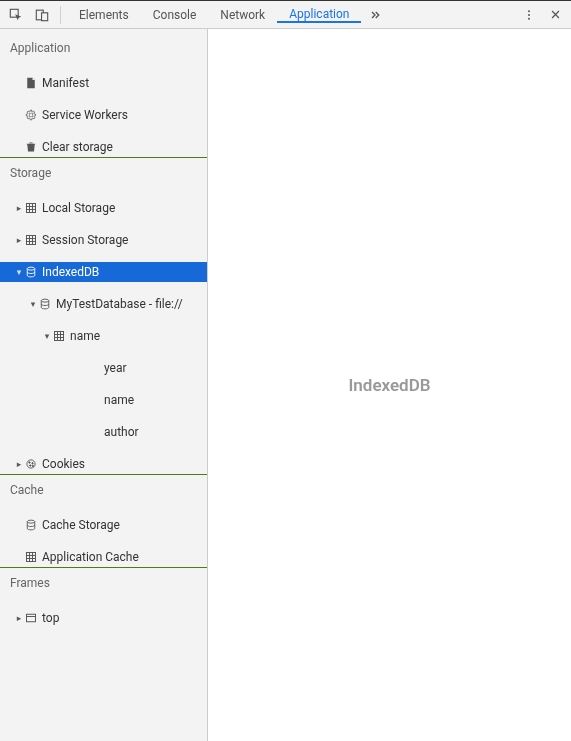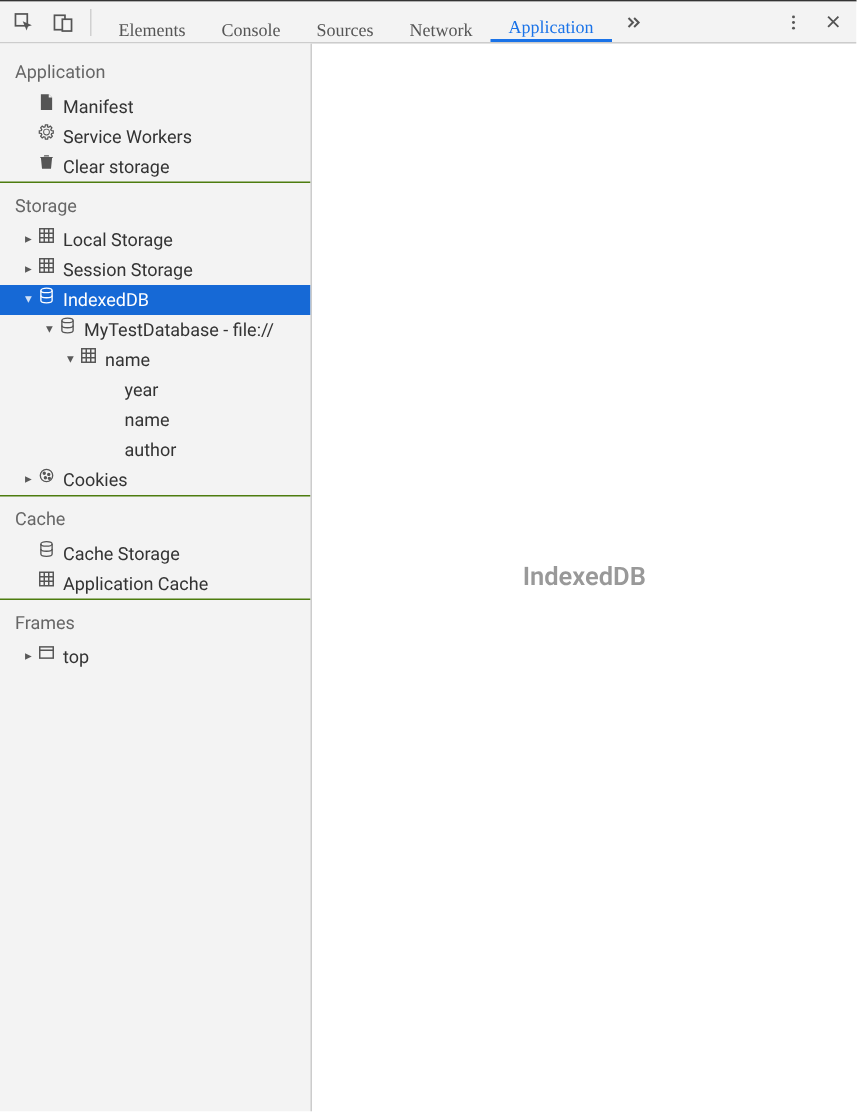--- a/index.html
+++ b/index.html
@@ -26,21 +26,21 @@
     gap: 2px;
   }
   .toolbar .icon-btn {
     width: 24px; height: 24px;
     display: flex; align-items: center; justify-content: center;
     color: #555;
   }
   .toolbar .sep {
     width: 1px; height: 18px; background: #d0d0d0; margin: 0 4px;
   }
-  .tabs { display: flex; align-items: flex-end; height: 100%; font-family: Liberation Serif, serif; }
+  .tabs { display: flex; align-items: center; height: 100%; }
   .tab {
     display: flex; align-items: center;
     padding: 0 12px;
     color: #555;
     font-size: 12px;
     cursor: default;
   }
   .tab.active {
     color: #1a73e8;
     border-bottom: 2px solid #1a73e8;
@@ -72,25 +72,27 @@
   
   .section-title {
     color: #666;
     padding: 8px 8px 6px 10px;
     font-size: 12px;
     border-top: 1px solid #4d7c0f;
   }
   .section:first-child .section-title { border-top: none; }
   .tree-row {
     display: flex;
+    align-items: center;
     height: 20px;
     line-height: 20px;
     white-space: nowrap;
     color: #333;
     cursor: default;
+    margin-top: 12px;
   }
   .tree-row.selected {
     background: #1669d6;
     color: #fff;
   }
   .tree-row .arrow {
     width: 10px;
     display: inline-flex;
     align-items: center;
     justify-content: center;
@@ -104,21 +106,21 @@
     display: inline-flex; align-items: center; justify-content: center;
     margin-right: 4px;
     color: #555;
   }
   .tree-row.selected .ricon { color: #fff; }
   .tree-row .ricon.hidden { visibility: hidden; }
   .tree-row .label { font-size: 12px; }
   .ind-1 { padding-left: 14px; }
   .ind-2 { padding-left: 28px; }
   .ind-3 { padding-left: 42px; }
-  .ind-4 { padding-left: 55px; }
+  .ind-4 { padding-left: 76px; }
   .section .tree-row:first-of-type { margin-top: 2px; }
   svg { display: block; }
 </style>
 </head>
 <body>
 
 <div class="toolbar">
   <div class="icon-btn">
     <svg width="14" height="14" viewBox="0 0 16 16" fill="none" stroke="currentColor" stroke-width="1.3">
       <rect x="1.5" y="1.5" width="9" height="9"></rect>
@@ -133,23 +135,20 @@
   </div>
   <div class="sep"></div>
   <div class="tabs">
     <div class="tab">
         <span>Elements</span>
       </div>
     <div class="tab">
         <span>Console</span>
       </div>
     <div class="tab">
-        <span>Sources</span>
-      </div>
-    <div class="tab">
         <span>Network</span>
       </div>
     <div class="tab active">
         <span>Application</span>
       </div>
   </div>
   <div class="icon-btn">
     <svg width="12" height="12" viewBox="0 0 16 16" fill="none" stroke="currentColor" stroke-width="1.8">
       <path d="M4 4 L8 8 L4 12"></path>
       <path d="M9 4 L13 8 L9 12"></path>

